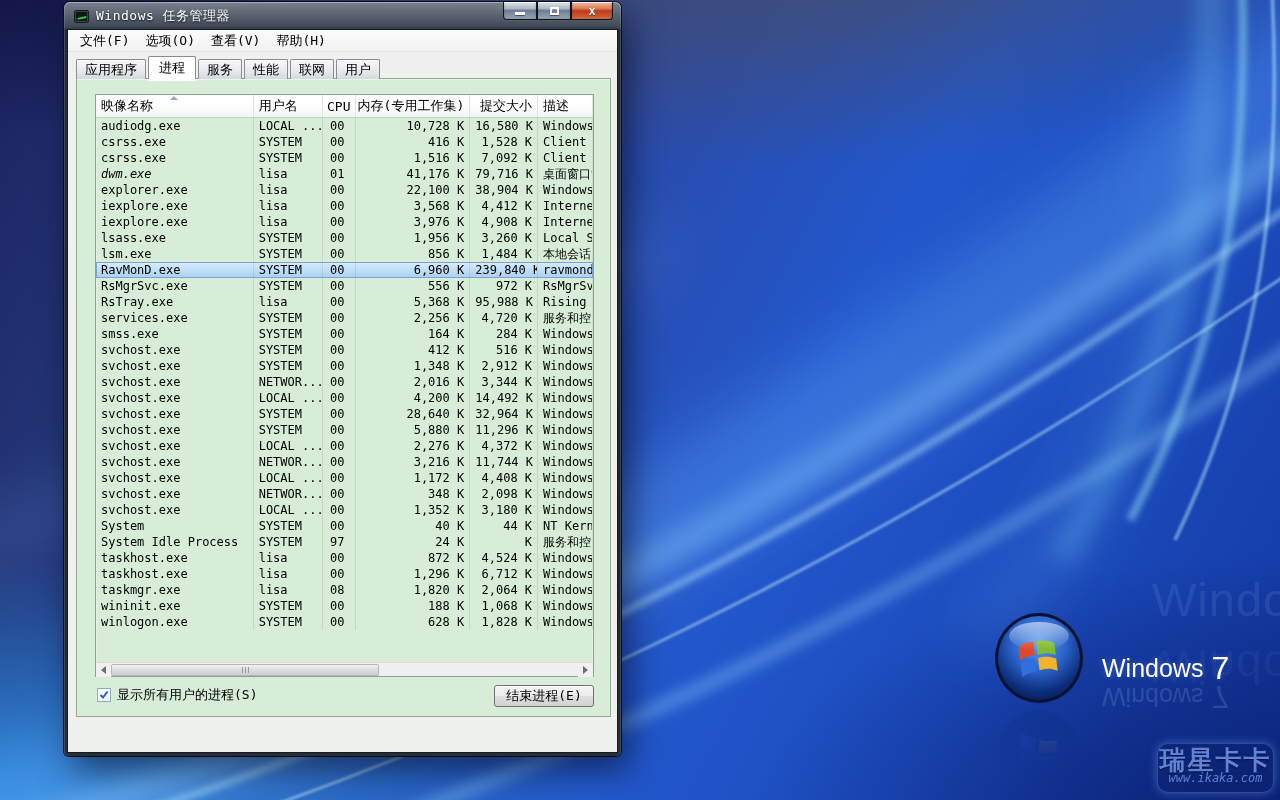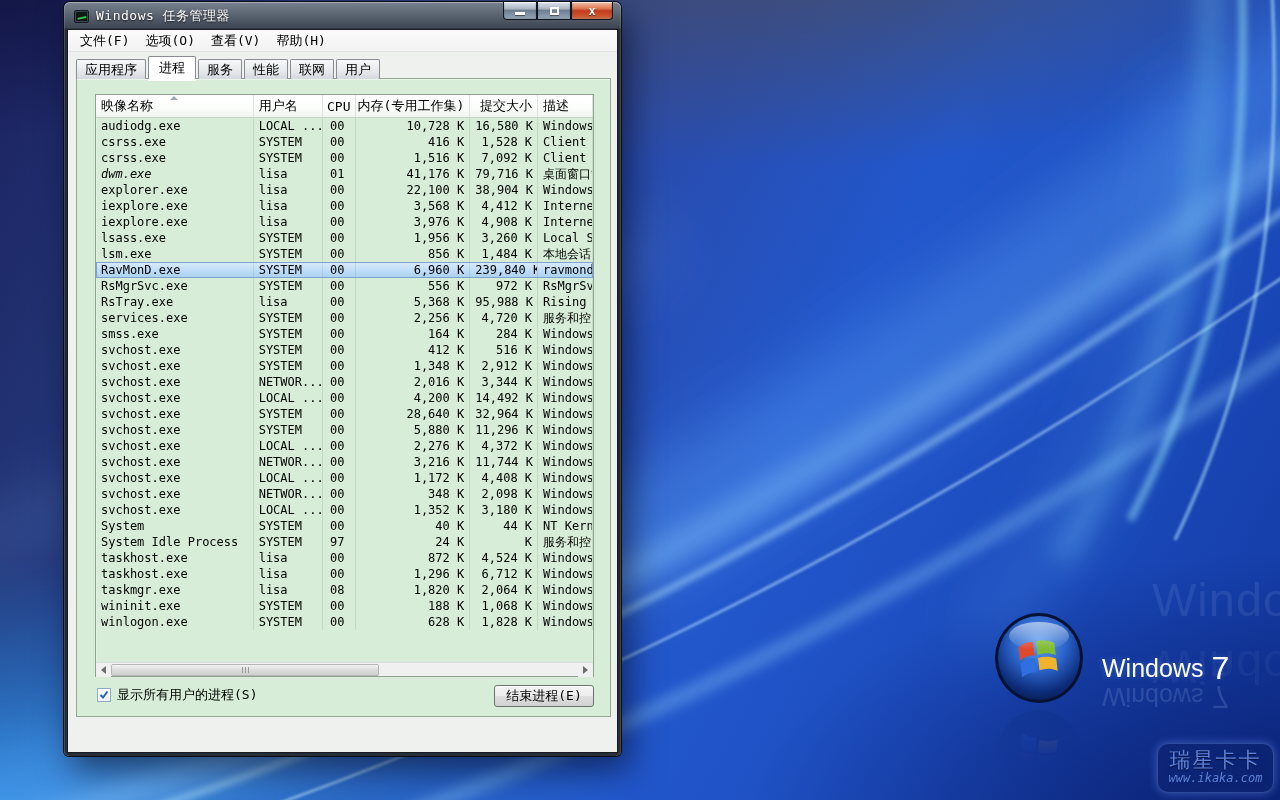--- a/index.html
+++ b/index.html
@@ -31,21 +31,21 @@
     text-shadow:0 0 6px rgba(120,170,255,.35);}
   .win7-text .seven{font-size:32px;vertical-align:-2px;margin-left:8px;}
   .win7-text-refl{position:absolute;left:1102px;top:678px;color:#bcd3ff;font-size:25px;
     font-family:"Liberation Sans",sans-serif;white-space:nowrap;transform:scaleY(-1);opacity:.16;}
   .win7-text-refl .seven{font-size:32px;vertical-align:-2px;margin-left:8px;}
 
   .watermark{position:absolute;left:1157px;top:743px;width:117px;height:50px;border-radius:11px;
     background:rgba(12,34,110,0.55);border:1px solid rgba(110,150,225,.35);
     box-shadow:0 0 10px rgba(120,160,255,.45), inset 0 0 12px rgba(20,40,120,.6);
     text-align:center;padding-top:5px;}
-  .watermark .wm-title{font-size:21px;font-weight:normal;letter-spacing:2px;color:#5f83d6;
+  .watermark .wm-title{font-size:26px;font-weight:bold;letter-spacing:2px;color:#5f83d6;
     text-shadow:0 1px 1px rgba(0,0,25,.65);line-height:22px;}
   .watermark .wm-url{font-size:12px;font-style:italic;color:#5f83d6;line-height:14px;}
 
   
   .tm-window{position:absolute;left:64px;top:2px;width:557px;height:754px;border-radius:6px 6px 5px 5px;
     background:linear-gradient(180deg,#78828f 0%,#3d4552 26px,#272d37 27px,#20252d 70%,#272e38 100%);
     box-shadow:0 0 0 1px #0b0e13, 8px 14px 34px rgba(0,0,15,.55), inset 0 1px 0 rgba(255,255,255,.35),
       inset 1px 0 0 rgba(255,255,255,.14), inset -1px 0 0 rgba(255,255,255,.14);}
   .titlebar{position:absolute;left:0;top:0;right:0;height:28px;border-radius:6px 6px 0 0;
     display:flex;align-items:center;padding-left:10px;}

